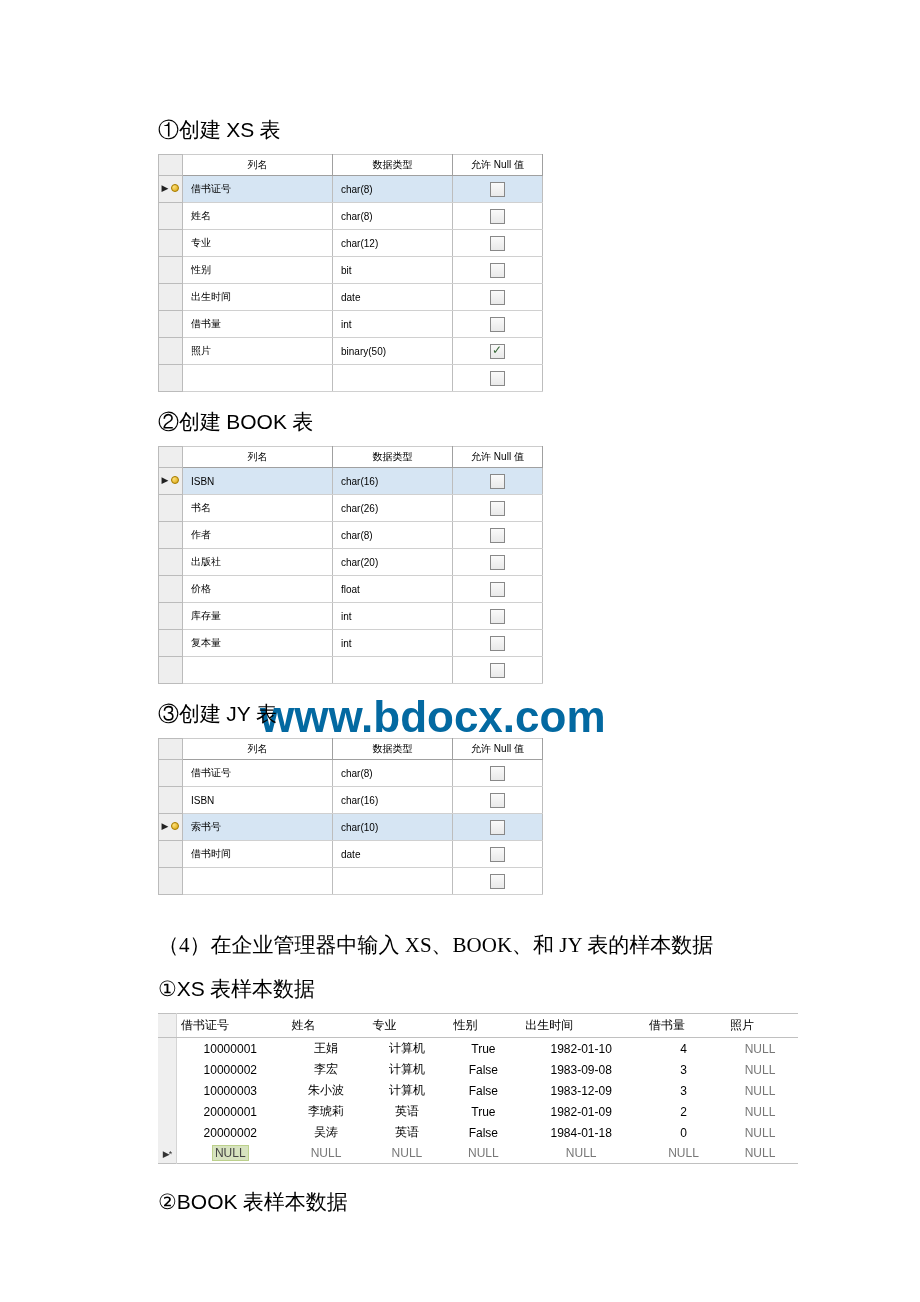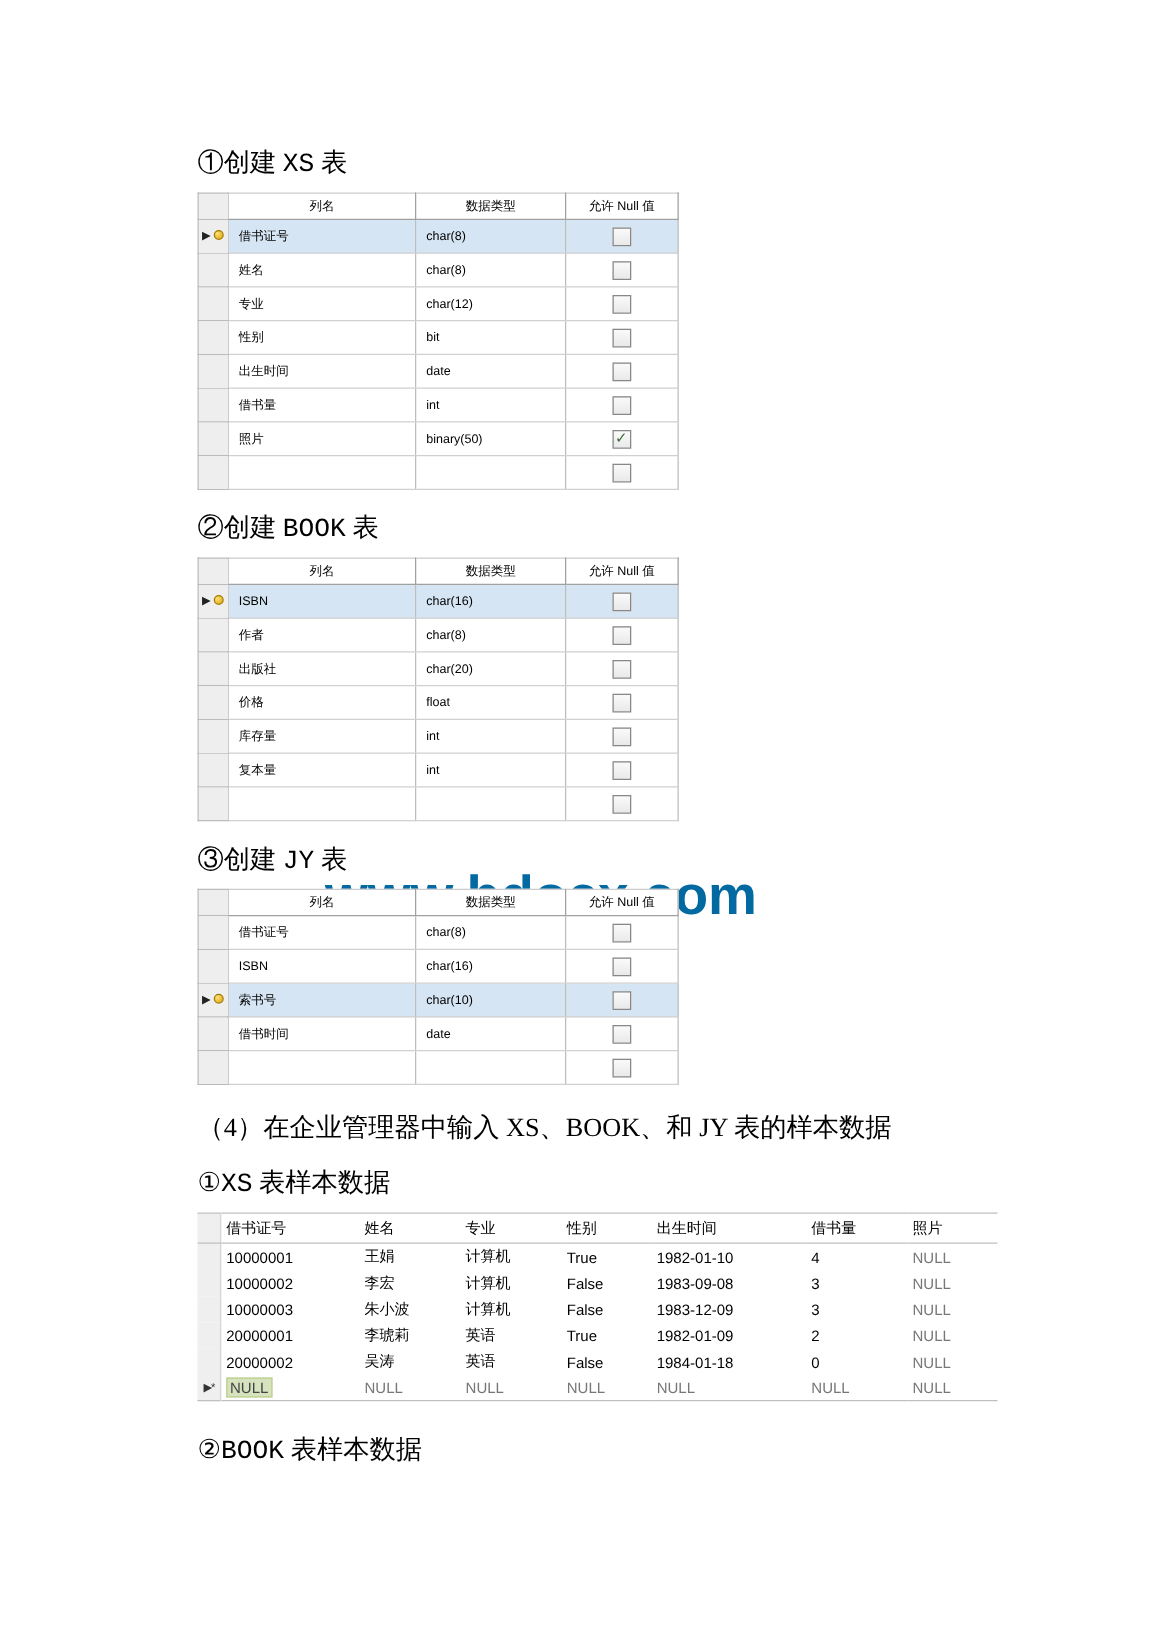--- a/index.html
+++ b/index.html
@@ -16,21 +16,21 @@
     padding: 100px 0 0 158px;
     box-sizing: border-box;
     position: relative;
   }
   .heading {
     font-size: 21px;
     margin: 16px 0 10px 0;
     font-family: "SimSun", "宋体", serif;
   }
   .heading .roman {
-    font-family: Liberation Mono, monospace;
+    font-family: Liberation Sans, sans-serif;
     margin-top: 20px;
   }
 
   
   .design-grid {
     border: 1px solid #999;
     border-collapse: collapse;
     font-family: "Microsoft YaHei", "微软雅黑", Arial, sans-serif;
     font-size: 10px;
     color: #000;
@@ -154,20 +154,21 @@
     text-align: left;
     font-weight: normal;
     padding: 3px 8px 3px 4px;
     color: #000;
     background: #fff;
   }
   .data-grid td {
     padding: 2px 8px 2px 4px;
     color: #000;
     white-space: nowrap;
+    text-align: center;
   }
   .data-grid .dgutter {
     width: 18px;
     min-width: 18px;
     background: #efefef;
     border-right: 1px solid #d5d5d5;
     text-align: center;
     padding: 0;
     font-size: 10px;
     color: #444;
@@ -294,20 +295,26 @@
       </thead>
       <tbody id="tbody-book">
           <tr class="pk">
             <td class="gutter"><span class="key-icon"></span></td>
             <td>ISBN</td>
             <td>char(16)</td>
             <td class="col-null-cell"><span class="checkbox"></span></td>
           </tr>
           <tr>
             <td class="gutter"></td>
+            <td>书名</td>
+            <td>char(26)</td>
+            <td class="col-null-cell"><span class="checkbox"></span></td>
+          </tr>
+          <tr>
+            <td class="gutter"></td>
             <td>作者</td>
             <td>char(8)</td>
             <td class="col-null-cell"><span class="checkbox"></span></td>
           </tr>
           <tr>
             <td class="gutter"></td>
             <td>出版社</td>
             <td>char(20)</td>
             <td class="col-null-cell"><span class="checkbox"></span></td>
           </tr>
@@ -384,21 +391,21 @@
           </tr>
           <tr>
             <td class="gutter"></td>
             <td></td>
             <td></td>
             <td class="col-null-cell"><span class="checkbox"></span></td>
           </tr>
         </tbody>
     </table>
 
-    <div class="heading" style="margin-top:20px">
+    <div class="heading" style="margin-top:36px">
       <span>（4）</span><span>在企业管理器中输入 XS、BOOK、和 JY 表的样本数据</span>
     </div>
 
     <div class="heading">
       <span class="">①</span><span class="roman">XS</span><span> 表样本数据</span>
     </div>
 
     <table class="data-grid">
       <thead>
         <tr>

